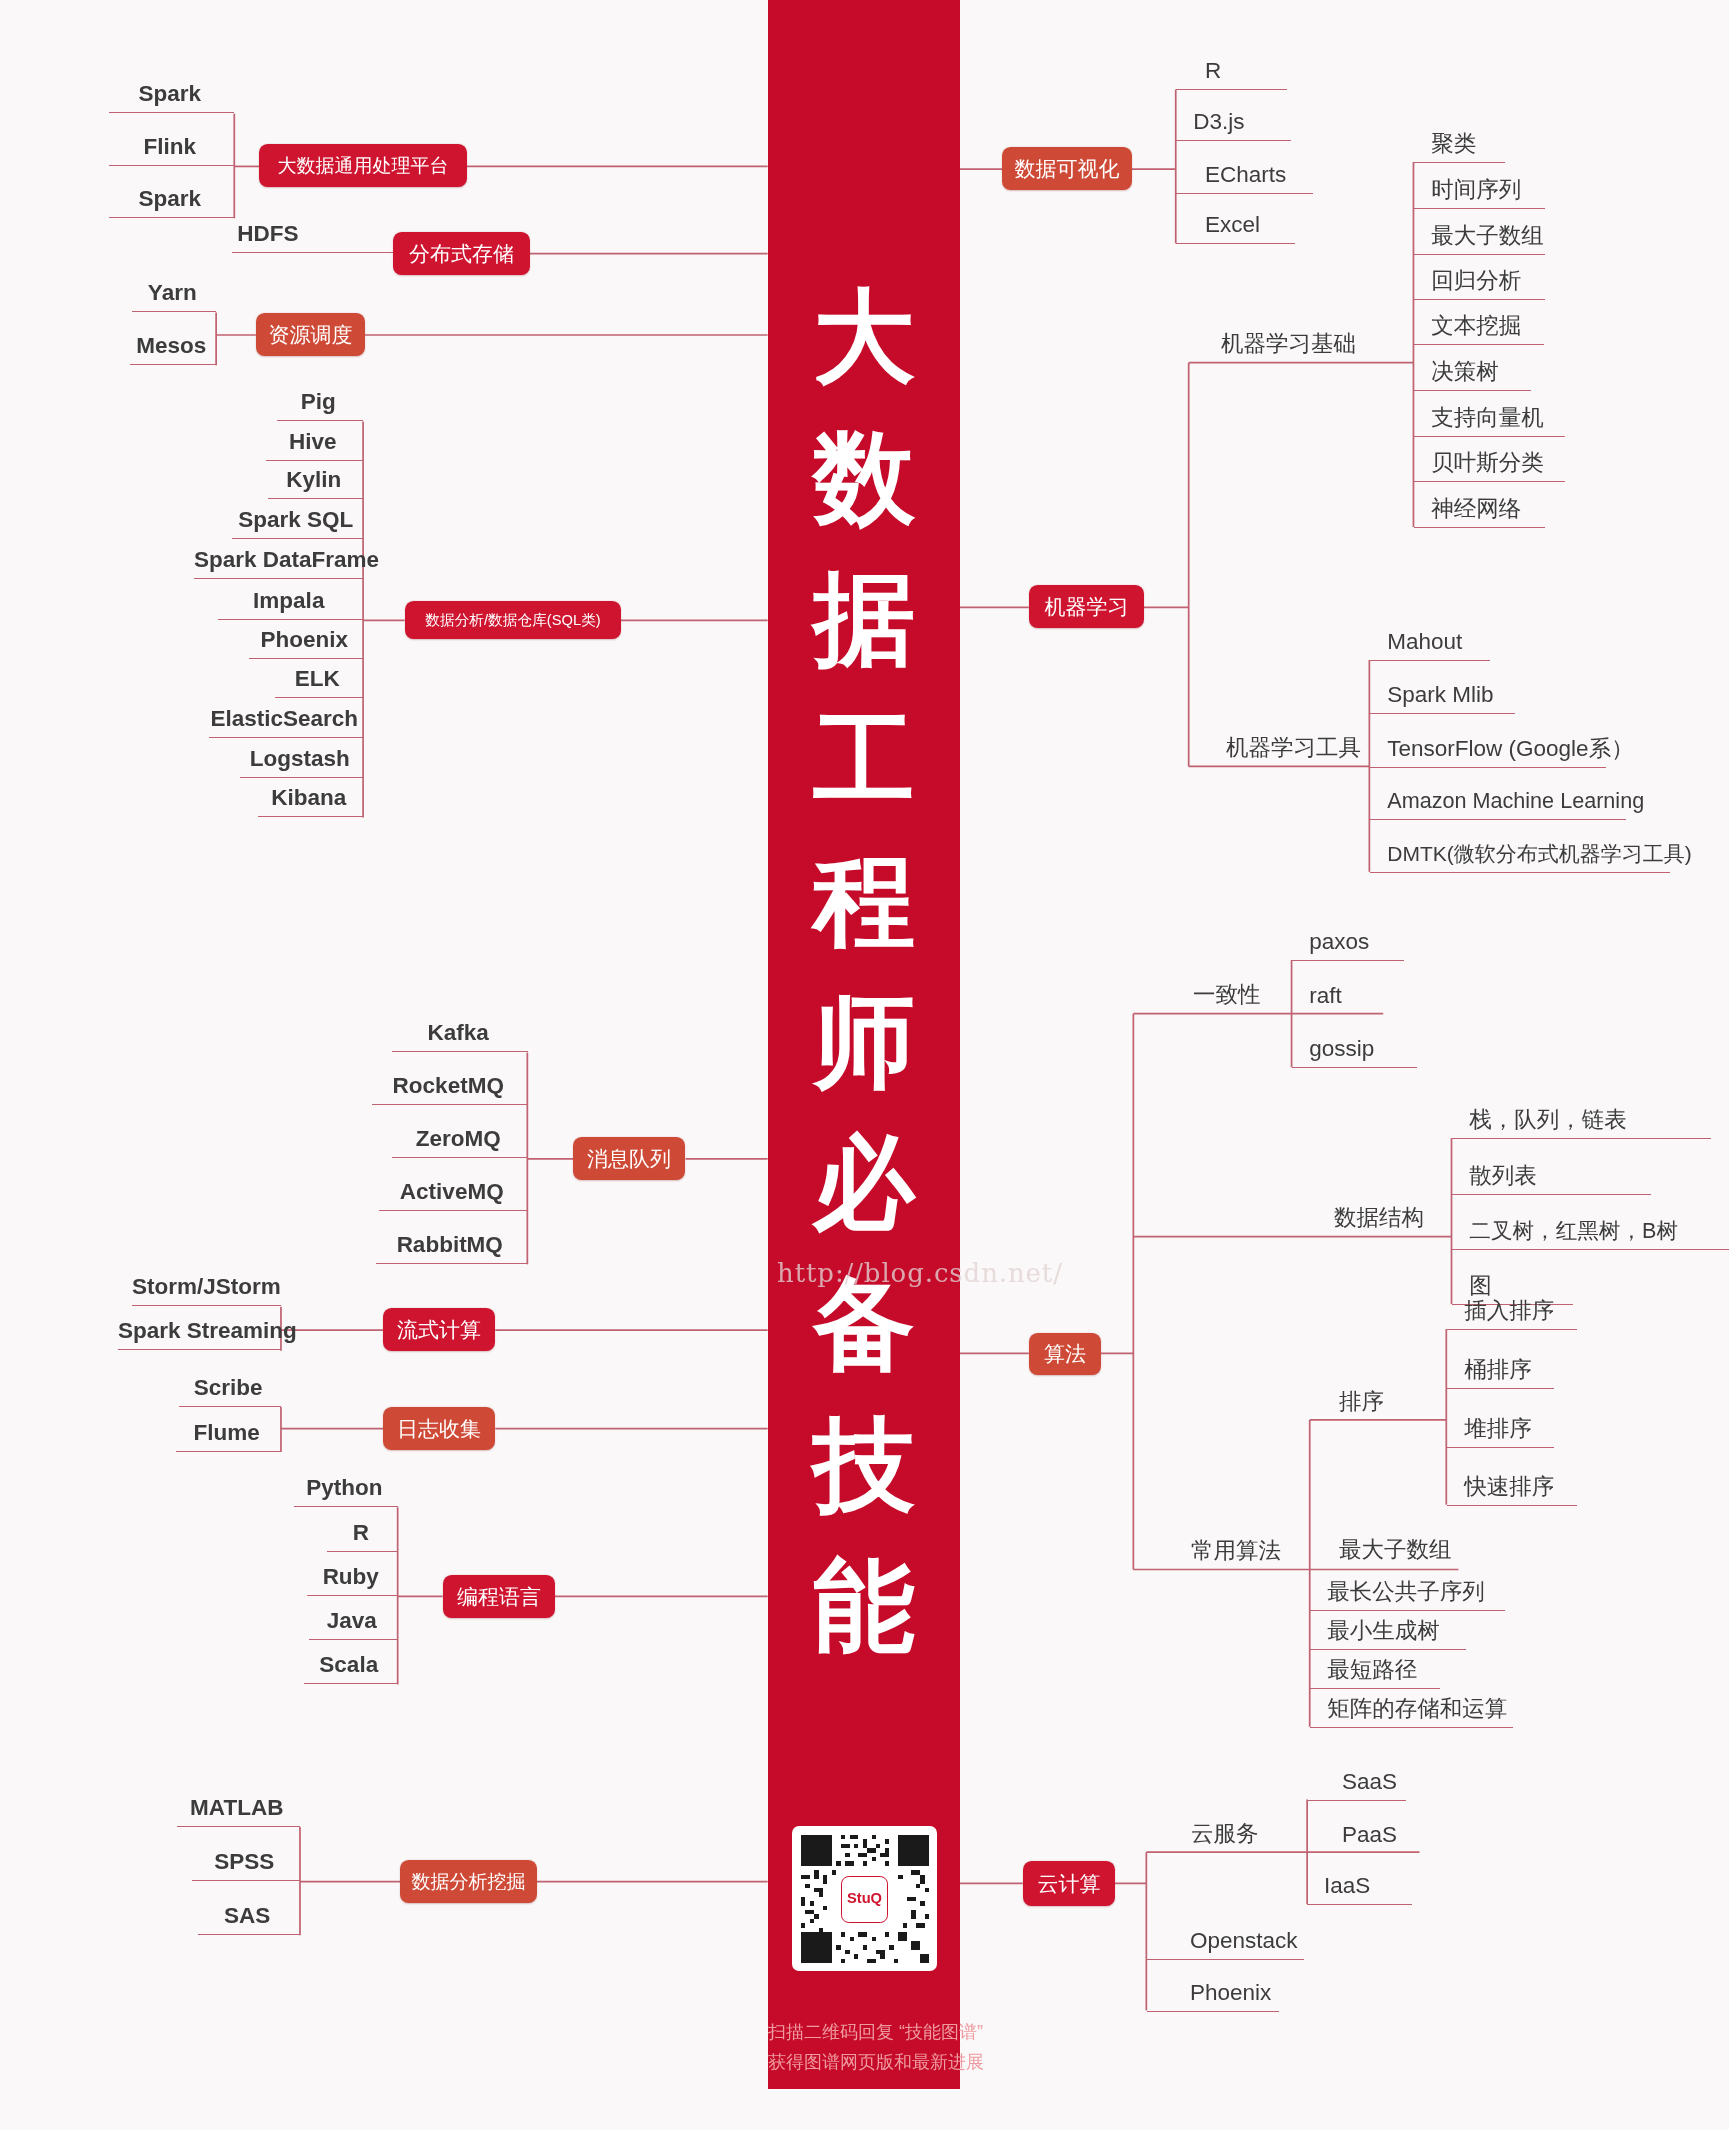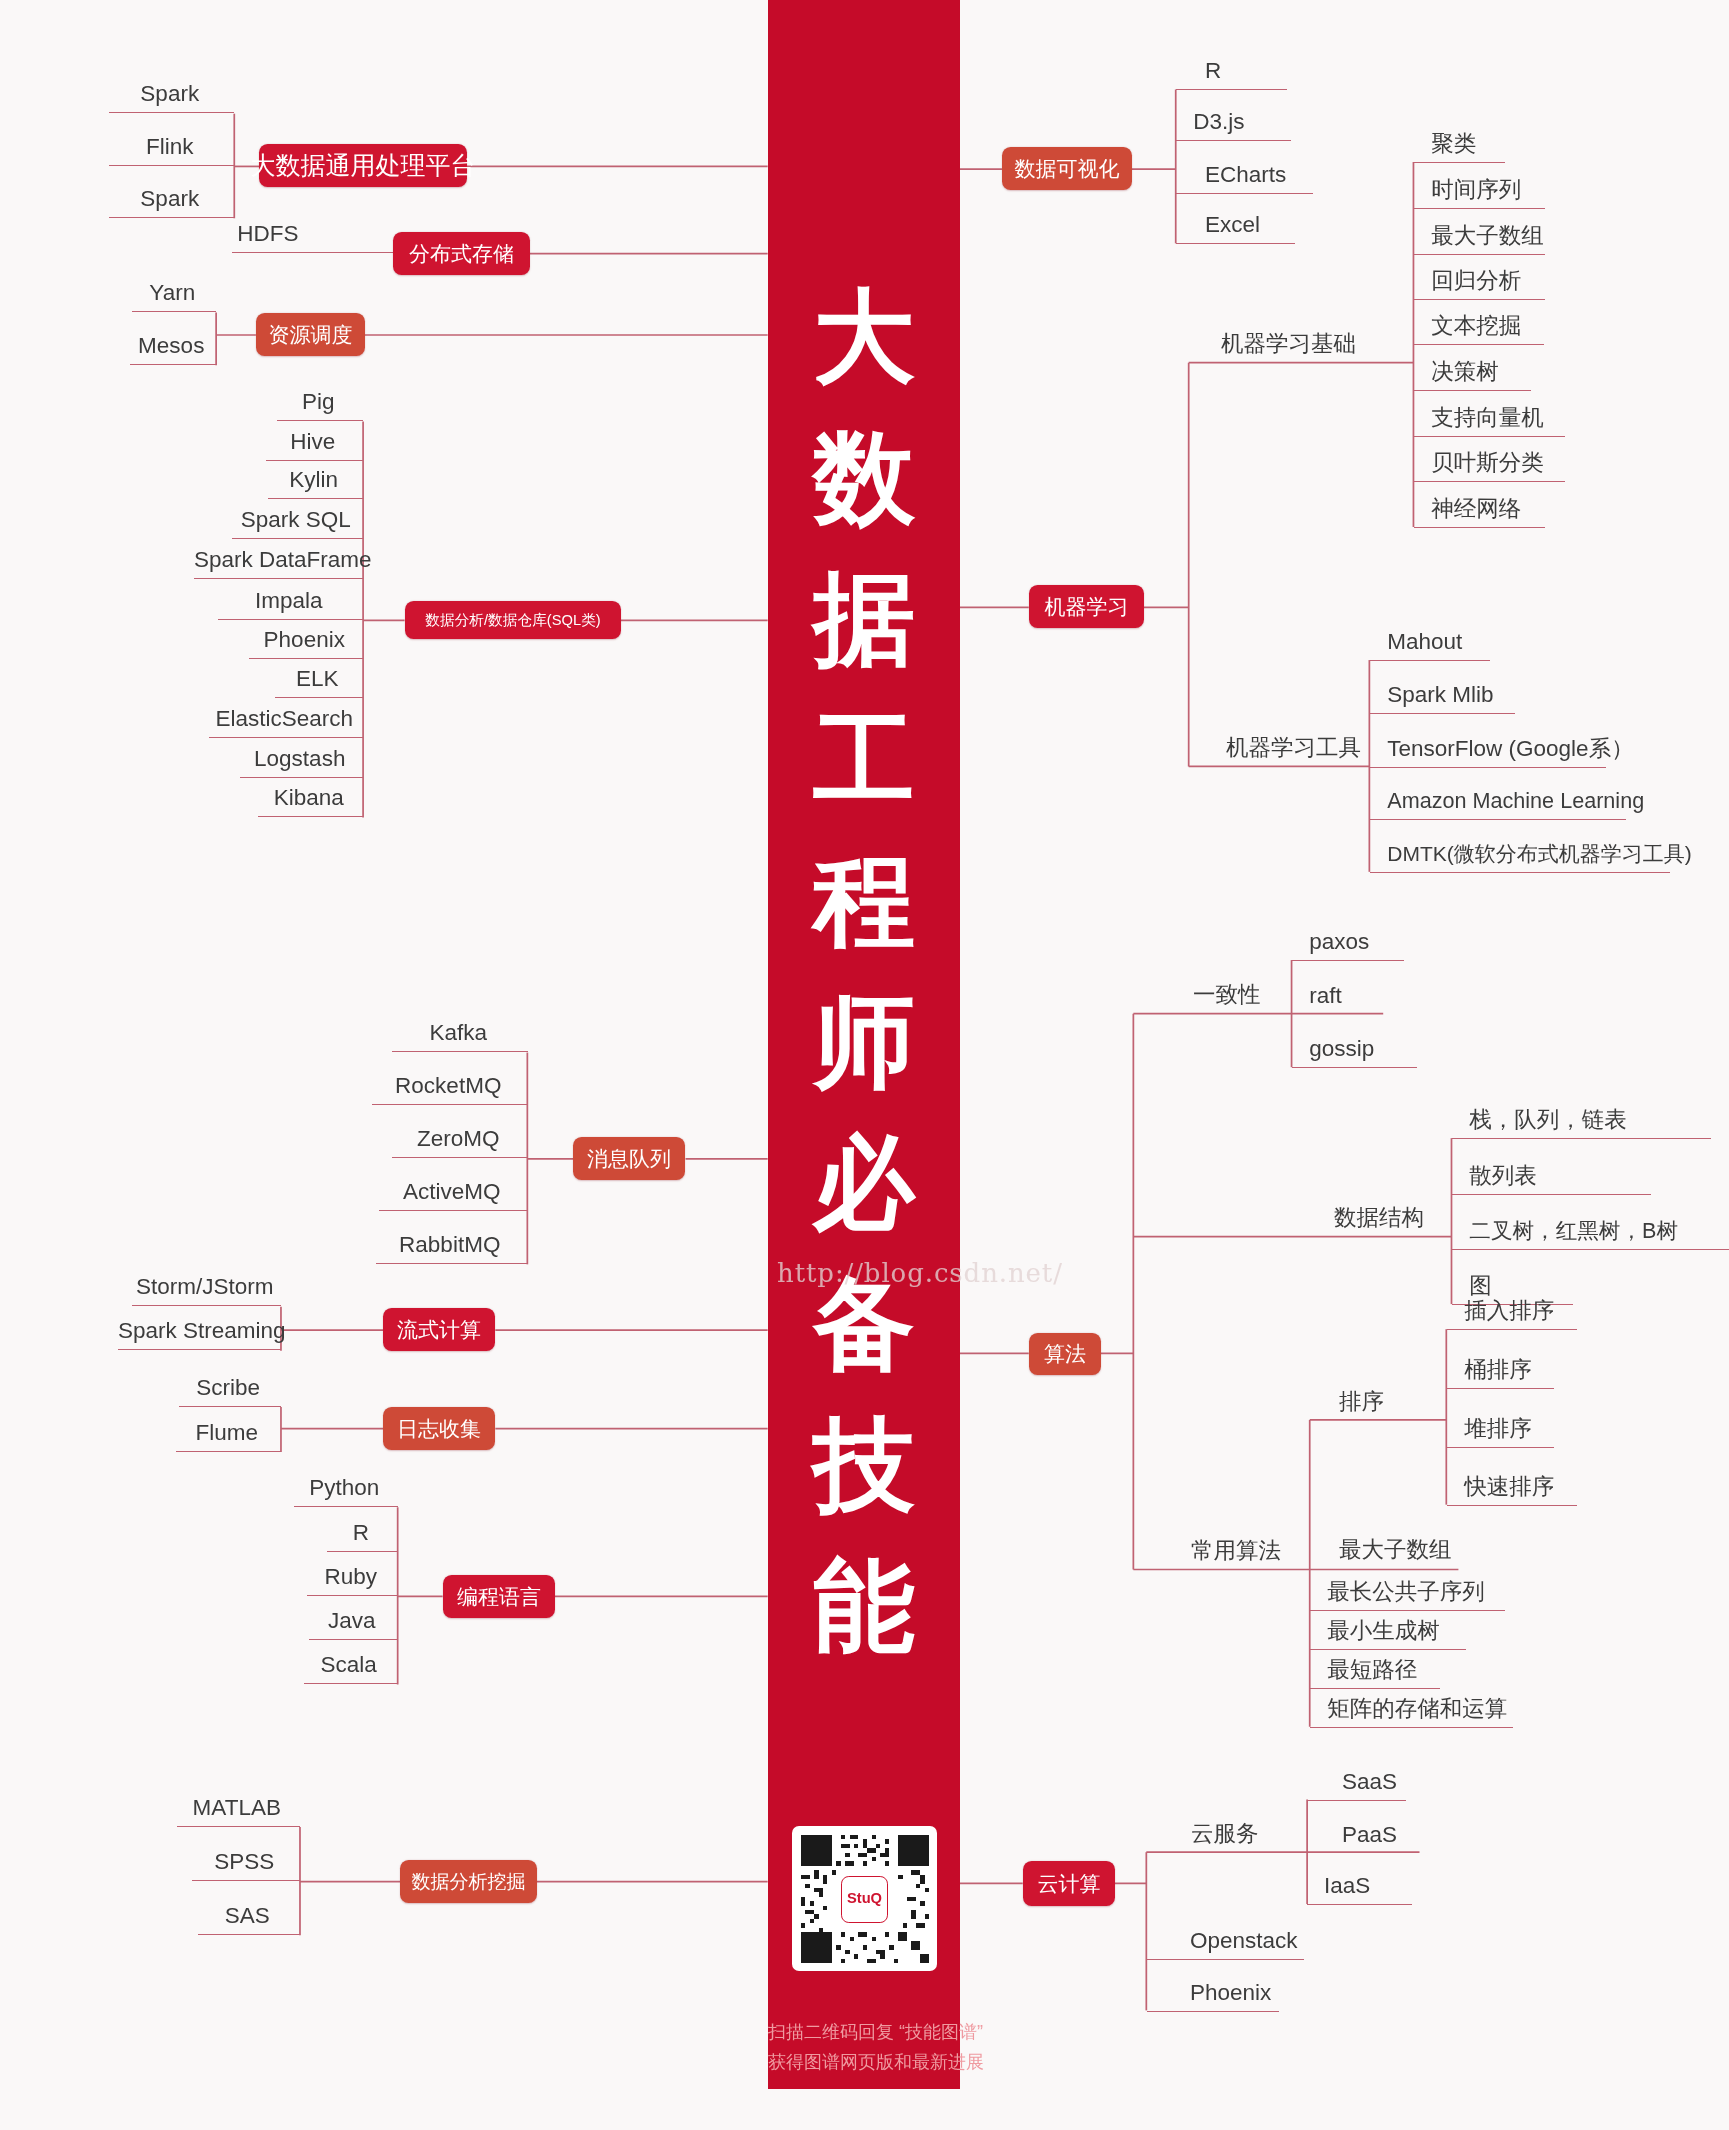--- a/index.html
+++ b/index.html
@@ -1,21 +1,21 @@
 <!DOCTYPE html>
 <html style="font-size:14px"><head>
 <meta charset="utf-8">
 <style>
   html,body{margin:0;padding:0;background:#f7f4f4;}
   #canvas{position:relative;width:1729px;height:2131px;background:#faf8f8;overflow:hidden;
           font-family:"Liberation Sans",sans-serif;}
   svg.lines{position:absolute;left:0;top:0;z-index:1;}
   .leaf{position:absolute;box-sizing:border-box;height:36px;line-height:33px;font-size:22.5px;
         color:#3c3c3c;border-bottom:1.7px solid #c06272;white-space:nowrap;z-index:2;}
-  .l{text-align:center;padding-right:3.5px;}
+  .l{text-align:center;padding-right:3.5px;font-weight:bold;}
   .r{text-align:left;padding-left:17.3px;}
   .noline{border-bottom:none;}
   .glabel{position:absolute;height:35px;line-height:35px;font-size:22.5px;color:#3c3c3c;
           white-space:nowrap;z-index:2;}
   .node{position:absolute;display:flex;align-items:center;justify-content:center;
         background:#cf1430;color:#fff;border-radius:8.6px;font-size:21px;white-space:nowrap;
         z-index:3;box-shadow:0 0.9px 1.7px rgba(120,0,20,.25);}
   .node.warm{background:#ce4a37;}
   #banner{position:absolute;left:768px;top:0;width:192px;height:2089px;background:#c50b29;z-index:2;}
   .tchar{position:absolute;left:768px;width:192px;height:112px;line-height:112px;
@@ -189,21 +189,21 @@
       </g>
     </svg>
   </div>
   <div id="qr-badge">StuQ</div>
   <div class="qcap" style="top:1973px">扫描二维码回复 “技能图谱”</div>
   <div class="qcap" style="top:2003px">获得图谱网页版和最新进展</div>
 
   <div class="leaf l" style="left:109px;top:77px;width:125px">Spark</div>
   <div class="leaf l" style="left:109px;top:130px;width:125px">Flink</div>
   <div class="leaf l" style="left:109px;top:182px;width:125px">Spark</div>
-  <div class="node" style="left:259px;top:144px;width:208px;height:43px;font-size:25px">大数据通用处理平台</div>
+  <div class="node" style="left:259px;top:144px;width:208px;height:43px;font-size:19px">大数据通用处理平台</div>
 
   <div class="leaf l" style="left:232px;top:217px;width:162px;text-align:left;padding-left:5.2px">HDFS</div>
   <div class="node" style="left:393px;top:232px;width:137px;height:43px">分布式存储</div>
 
   <div class="leaf l" style="left:132px;top:276px;width:84px">Yarn</div>
   <div class="leaf l" style="left:130px;top:329px;width:86px">Mesos</div>
   <div class="node warm" style="left:256px;top:313px;width:109px;height:43px">资源调度</div>
 
   <div class="leaf l" style="left:277px;top:385px;width:86px">Pig</div>
   <div class="leaf l" style="left:266px;top:425px;width:97px">Hive</div>

